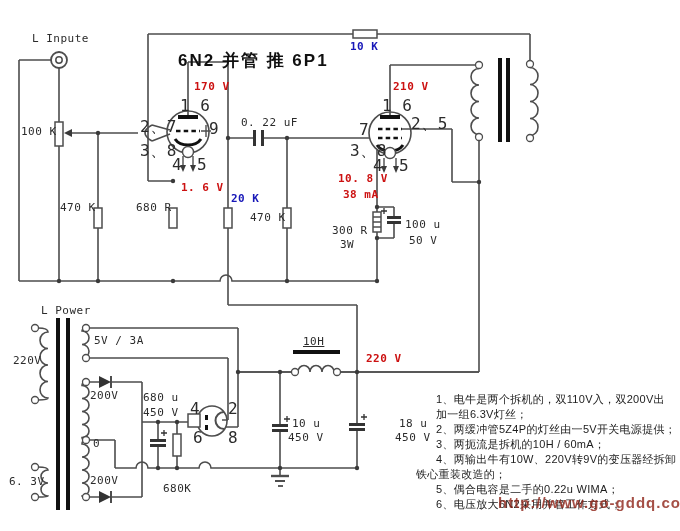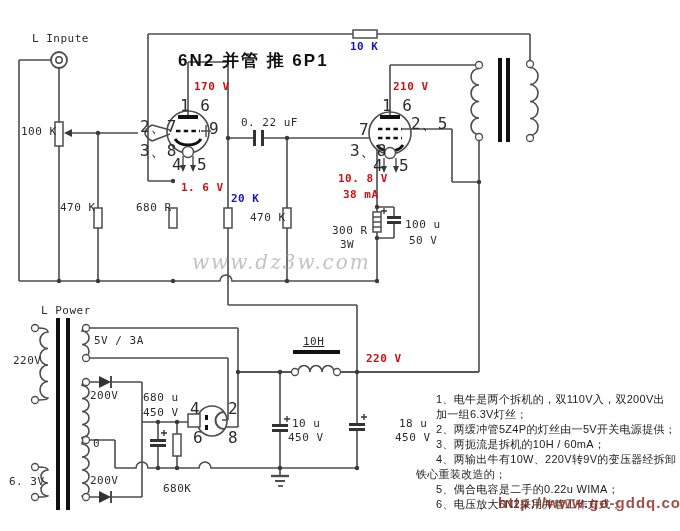--- a/index.html
+++ b/index.html
@@ -276,16 +276,15 @@
 
   <span class="note" style="left:436px;top:392px;">1、电牛是两个拆机的，双110V入，双200V出</span>
   <span class="note" style="left:436px;top:407px;">加一组6.3V灯丝；</span>
   <span class="note" style="left:436px;top:422px;">2、两缓冲管5Z4P的灯丝由一5V开关电源提供；</span>
   <span class="note" style="left:436px;top:437px;">3、两扼流是拆机的10H / 60mA；</span>
   <span class="note" style="left:436px;top:452px;">4、两输出牛有10W、220V转9V的变压器经拆卸</span>
   <span class="note" style="left:416px;top:467px;">铁心重装改造的；</span>
   <span class="note" style="left:436px;top:482px;">5、偶合电容是二手的0.22u WIMA；</span>
   <span class="note" style="left:436px;top:497px;">6、电压放大6N2采用并管工作方式；</span>
 
-  <span class="wm-center" style="left:192px;top:250px;">www.dz3w.com</span>
   <span class="wm-corner" style="left:498px;top:494px;">http://www.go-gddq.com</span>
 
 </div>
 
 </body></html>

